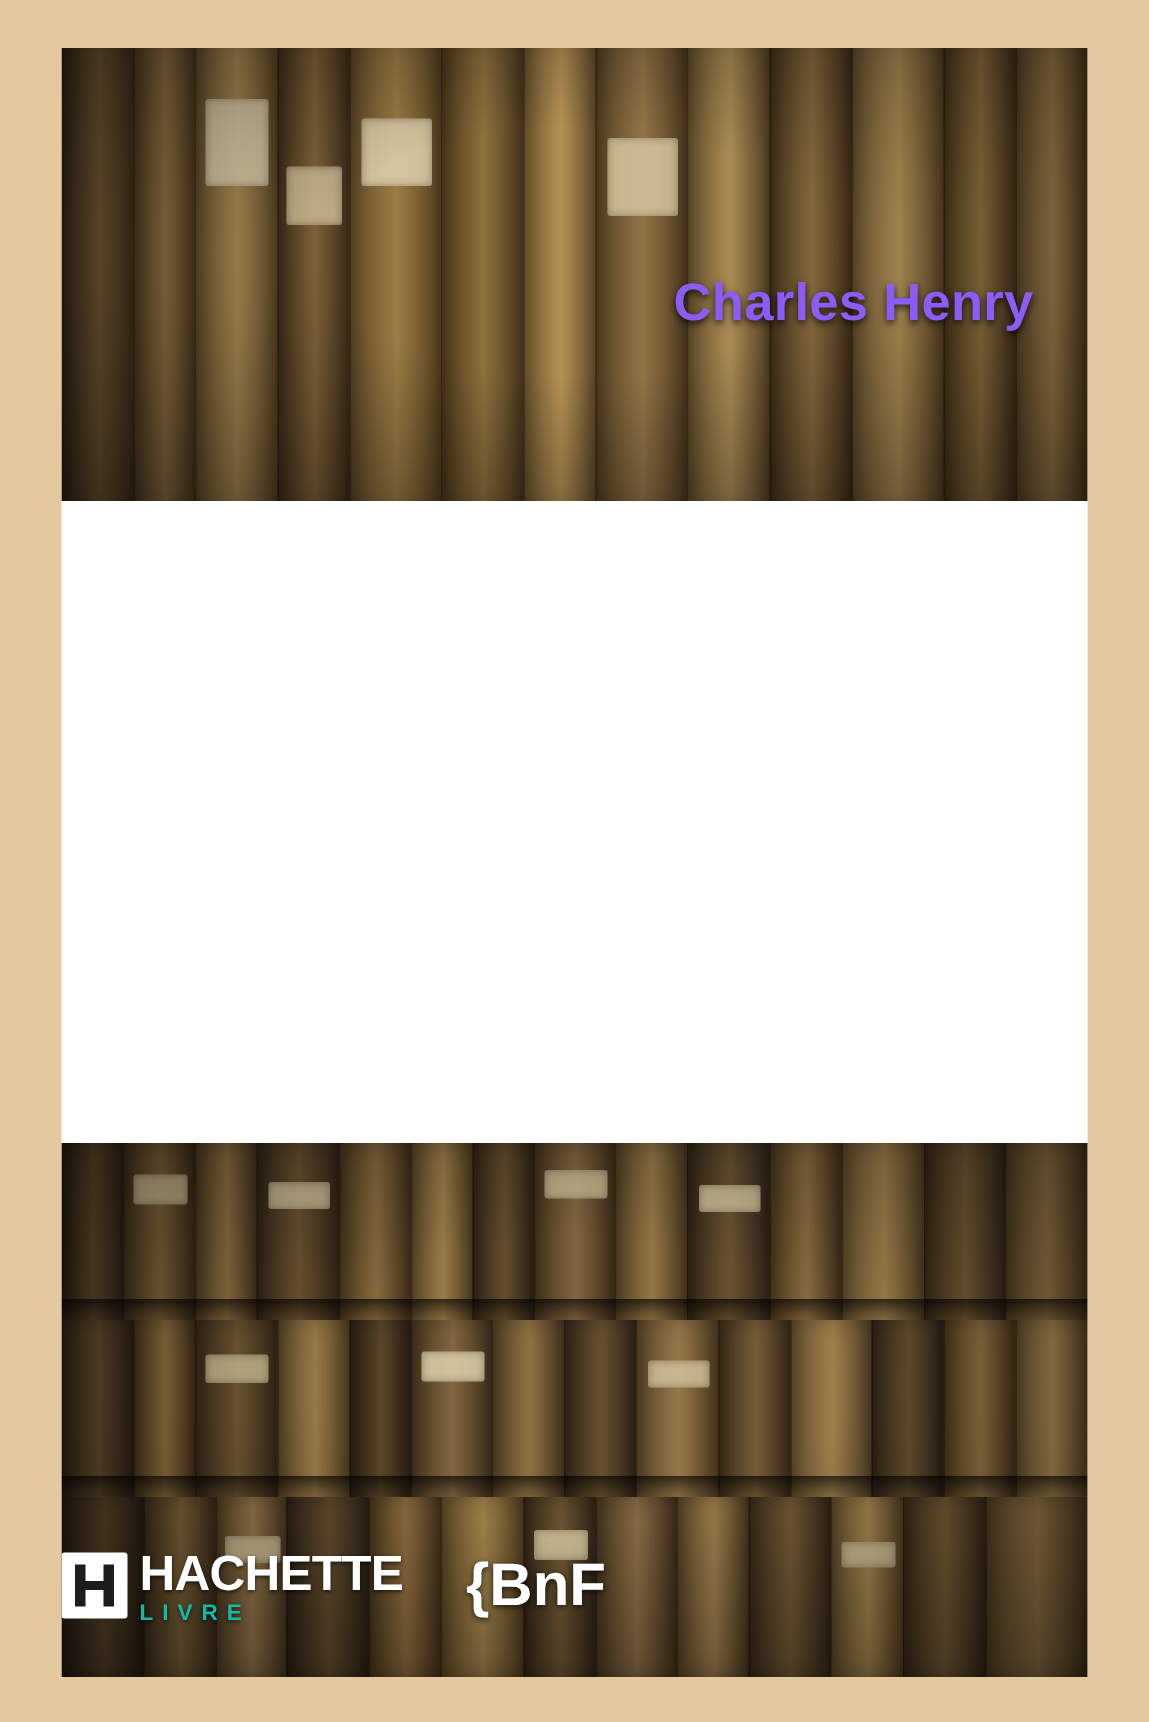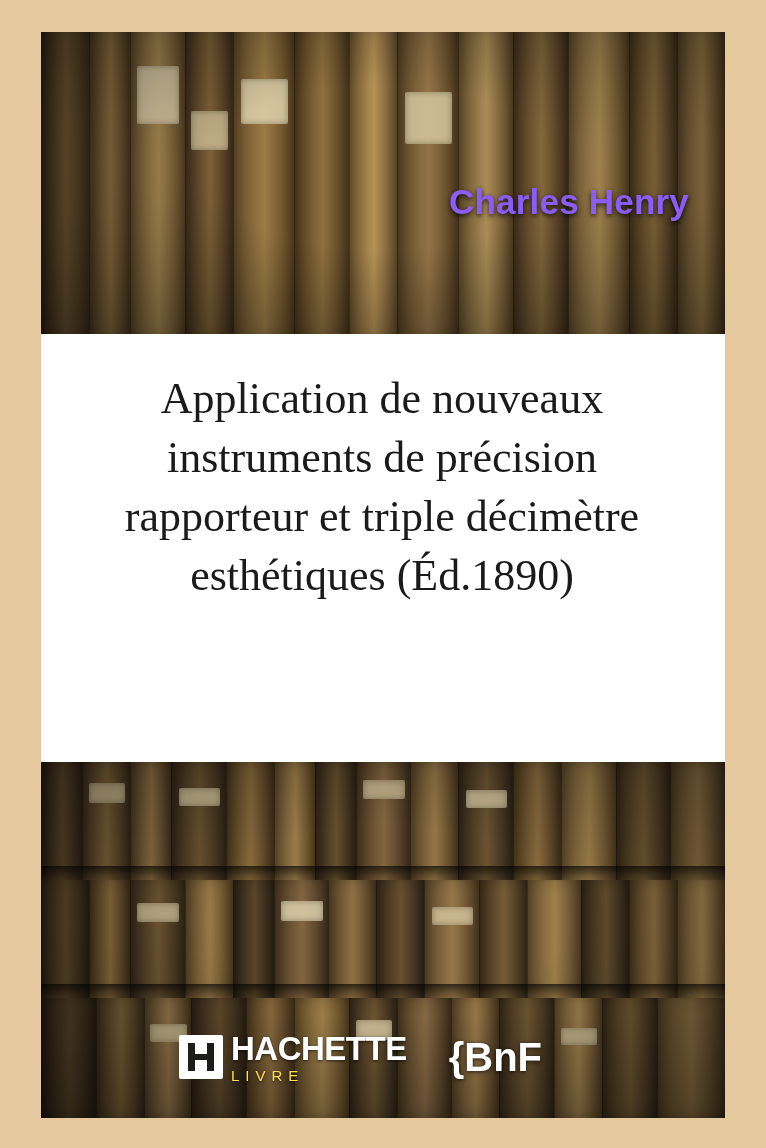--- a/index.html
+++ b/index.html
@@ -132,23 +132,21 @@
 
   
   .logos {
     position: absolute;
     left: 0;
     bottom: 26px;
     width: 571px;
     height: 70px;
     display: flex;
     align-items: center;
-    justify-content: center;
     gap: 42px;
-    margin-left: 34px;
   }
   .hachette {
     display: flex;
     align-items: center;
     gap: 8px;
   }
   .h-mark {
     width: 44px;
     height: 44px;
     background: #ffffff;
@@ -190,24 +188,25 @@
     font-family: "Liberation Sans", sans-serif;
     font-weight: bold;
     font-size: 33px;
     color: #ffffff;
     letter-spacing: -0.5px;
     text-shadow: 0 1px 3px rgba(0,0,0,0.6);
   }
   .h-sub {
     font-family: "Liberation Sans", sans-serif;
     font-size: 15px;
-    color: #fde047;
+    color: #14b8a6;
     letter-spacing: 6px;
     margin-top: 3px;
     text-shadow: 0 1px 3px rgba(0,0,0,0.6);
+    font-weight: bold;
   }
   .bnf {
     font-family: "Liberation Sans", sans-serif;
     font-weight: bold;
     font-size: 40px;
     color: #ffffff;
     letter-spacing: 0px;
     text-shadow: 0 1px 4px rgba(0,0,0,0.7);
   }
 </style>
@@ -239,26 +238,20 @@
         <div class="spine" style="left:69%;  width:8%;  background:linear-gradient(to right,#4b3820,#84683c,#432f1a);"></div>
         <div class="spine" style="left:77%;  width:9%;  background:linear-gradient(to right,#705833,#ab8b53,#5d4726);"></div>
         <div class="spine" style="left:86%;  width:7%;  background:linear-gradient(to right,#54401f,#8b6d3d,#4a3720);"></div>
         <div class="spine" style="left:93%;  width:7%;  background:linear-gradient(to right,#6b5330,#9c7c49,#55401f);"></div>
       </div>
       <div class="vignette"></div>
     </div>
 
     <div class="title-band">
       <div class="author">Charles Henry</div>
-      <div class="title">
-        <div>Application de nouveaux</div>
-        <div>instruments de précision</div>
-        <div>rapporteur et triple décimètre</div>
-        <div>esthétiques (Éd.1890)</div>
-      </div>
     </div>
 
     <div class="photo-bottom">
 
       <div class="shelfrow" style="top:0; height:118px;">
         <div class="spines">
           <div class="spine" style="left:0%;  width:6%; background:linear-gradient(to right,#2e2317,#5c4729,#33261a);"></div>
           <div class="spine" style="left:6%;  width:7%; background:linear-gradient(to right,#4a3721,#7c6138,#3d2d1b);">
             <div class="label" style="top:20%;height:16%;background:#c9b88f;"></div>
           </div>

